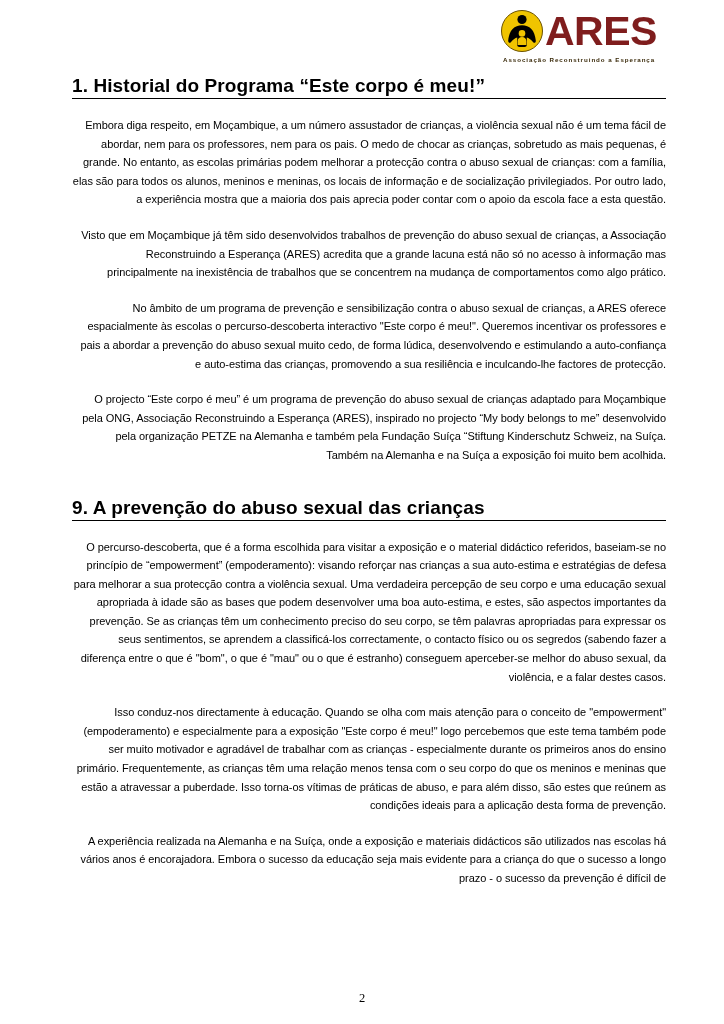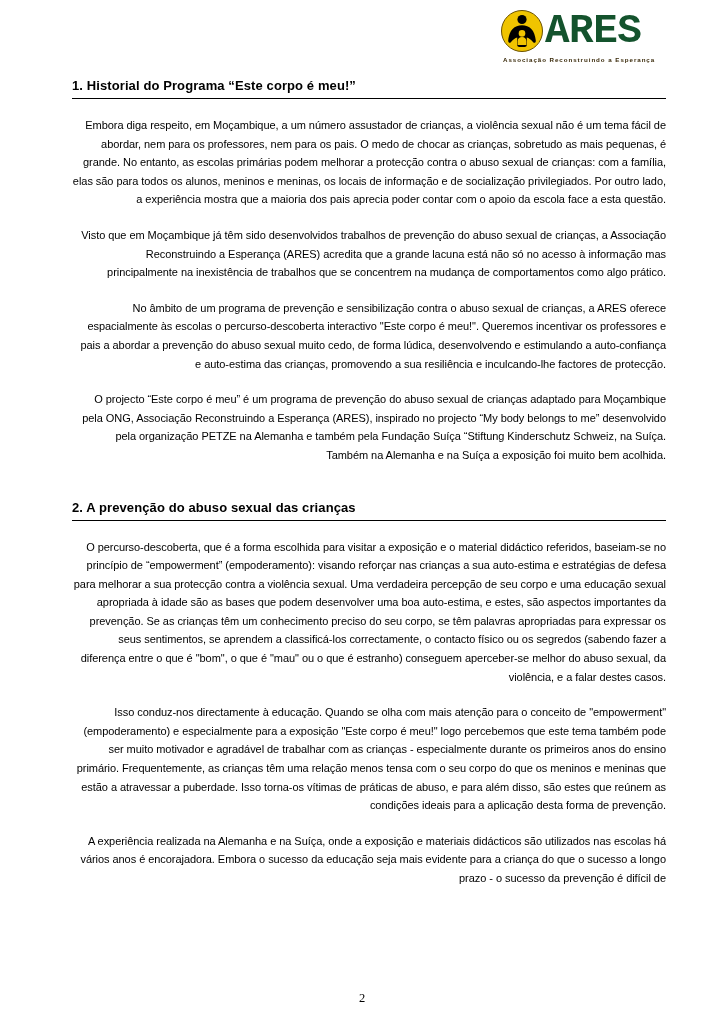--- a/index.html
+++ b/index.html
@@ -44,47 +44,47 @@
     align-items: center;
     height: 46px;
   }
   .logo-mark {
     width: 44px;
     height: 44px;
     flex: 0 0 44px;
     position: relative;
   }
   .logo-word {
-    font-family: Liberation Mono, monospace;
+    font-family: Liberation Sans, sans-serif;
     font-weight: bold;
     font-size: 41px;
     letter-spacing: -0.5px;
     line-height: 41px;
-    color: #14532d;
+    color: #7f1d1d;
     margin-left: 1px;
   }
   .logo-tagline {
     font-family: "Liberation Sans", sans-serif;
     font-size: 6.2px;
     letter-spacing: 0.95px;
     color: #3a2a0a;
     font-weight: bold;
     margin-top: 2px;
     margin-left: 3px;
     white-space: nowrap;
   }
 
   
   .content {
     padding: 0 58px 0 72px;
     box-sizing: border-box;
   }
   h2.section-heading {
     font-family: "Liberation Sans", sans-serif;
-    font-size: 13px;
+    font-size: 19px;
     font-weight: bold;
     margin: 0 0 3px 0;
     padding: 0 0 4px 0;
     border-bottom: 1.2px solid #000000;
     line-height: 16px;
     letter-spacing: 0.1px;
   }
   .heading-block {
     margin-bottom: 17px;
   }
@@ -144,21 +144,21 @@
 
     <div class="heading-block">
       <h2 class="section-heading">1. Historial do Programa “Este corpo é meu!”</h2>
     </div>
     <p class="para">Embora diga respeito, em Moçambique, a um número assustador de crianças, a violência sexual não é um tema fácil de abordar, nem para os professores, nem para os pais. O medo de chocar as crianças, sobretudo as mais pequenas, é grande. No entanto, as escolas primárias podem melhorar a protecção contra o abuso sexual de crianças: com a família, elas são para todos os alunos, meninos e meninas, os locais de informação e de socialização privilegiados. Por outro lado, a experiência mostra que a maioria dos pais aprecia poder contar com o apoio da escola face a esta questão.</p>
     <p class="para">Visto que em Moçambique já têm sido desenvolvidos trabalhos de prevenção do abuso sexual de crianças, a Associação Reconstruindo a Esperança (ARES) acredita que a grande lacuna está não só no acesso à informação mas principalmente na inexistência de trabalhos que se concentrem na mudança de comportamentos como algo prático.</p>
     <p class="para">No âmbito de um programa de prevenção e sensibilização contra o  abuso sexual de crianças, a ARES oferece espacialmente às escolas o percurso-descoberta interactivo "Este corpo é meu!". Queremos incentivar os professores e pais a abordar a prevenção do abuso sexual muito cedo, de forma lúdica, desenvolvendo e estimulando a auto-confiança e auto-estima das crianças, promovendo a sua resiliência e inculcando-lhe factores de protecção.</p>
     <p class="para">O projecto “Este corpo é meu” é um programa de prevenção do abuso sexual de crianças adaptado para Moçambique pela ONG, Associação Reconstruindo a Esperança (ARES), inspirado no projecto “My body belongs to me” desenvolvido pela organização PETZE na Alemanha e também pela Fundação Suíça “Stiftung Kinderschutz Schweiz, na Suíça. Também na Alemanha e na Suíça a exposição foi muito bem acolhida.</p>
 
     <div class="heading-block second">
-      <h2 class="section-heading">2. A prevenção do abuso sexual das crianças</h2>
+      <h2 class="section-heading">9. A prevenção do abuso sexual das crianças</h2>
     </div>
     <p class="para">O percurso-descoberta, que é a forma escolhida para  visitar a exposição e o material didáctico referidos, baseiam-se no princípio de “empowerment” (empoderamento): visando reforçar nas crianças a sua auto-estima e estratégias de defesa para melhorar a sua protecção contra a violência sexual. Uma verdadeira percepção de seu corpo e uma educação sexual apropriada à idade são as bases que podem desenvolver uma boa auto-estima, e estes, são aspectos importantes da prevenção. Se as crianças têm um conhecimento preciso do seu corpo, se têm palavras apropriadas para expressar os seus sentimentos, se aprendem a classificá-los correctamente, o contacto físico ou os segredos (sabendo fazer a diferença entre  o que é "bom", o que é "mau" ou o que é estranho) conseguem aperceber-se melhor do abuso sexual, da violência, e a falar destes casos.</p>
     <p class="para">Isso conduz-nos directamente à educação. Quando se olha com mais atenção para o conceito de "empowerment" (empoderamento) e especialmente para a exposição "Este corpo é meu!" logo percebemos que este tema também pode ser muito motivador e agradável de trabalhar com as crianças - especialmente durante os primeiros anos do ensino primário. Frequentemente, as crianças têm uma relação menos tensa com o seu corpo do que os meninos e meninas que estão a atravessar a puberdade. Isso torna-os vítimas de práticas de abuso, e para além disso, são estes que reúnem as condições ideais para a aplicação desta forma de prevenção.</p>
     <p class="para tight">A experiência realizada na Alemanha e na Suíça, onde a exposição e materiais didácticos são utilizados nas escolas há vários anos é encorajadora. Embora o sucesso da educação seja mais evidente para a criança do que o sucesso a longo prazo - o sucesso da prevenção é difícil de</p>
 
   </div>
 
   <div class="footer">2</div>
 
 </div>

